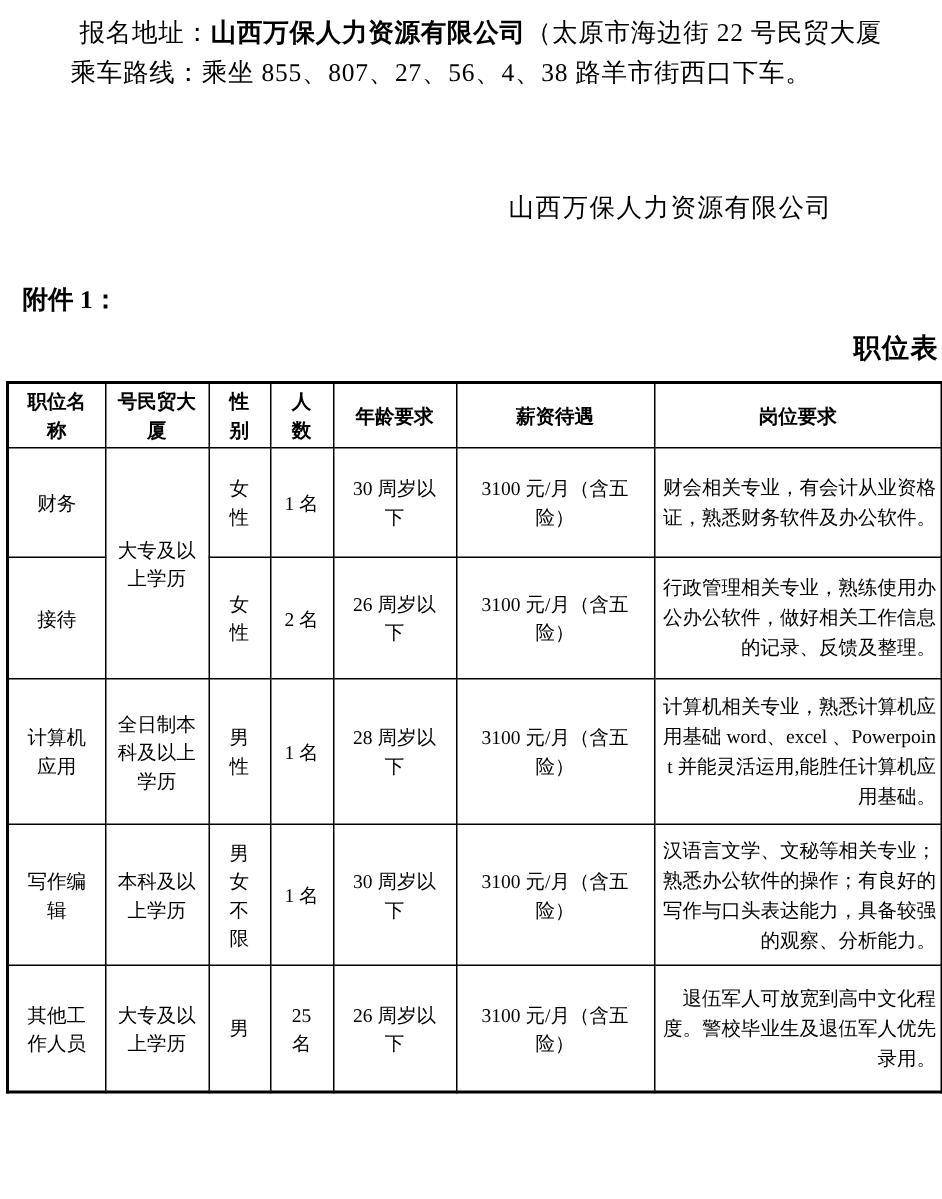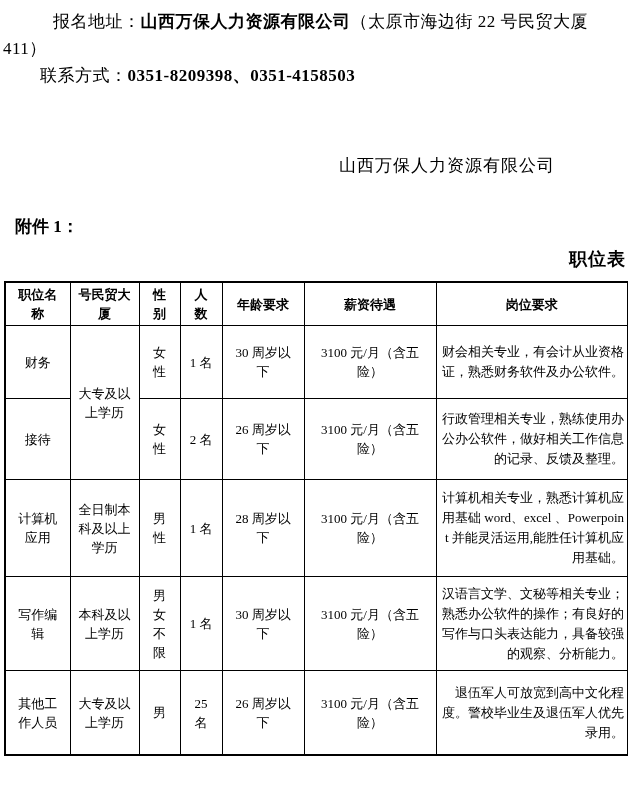--- a/index.html
+++ b/index.html
@@ -102,24 +102,23 @@
   tr.r3 td { height: 88px; }
   tr.r4 td { height: 85px; }
   tr.r5 td { height: 75px; }
 </style>
 </head>
 <body>
 
 <div class="page">
 
   <div class="para indent-1"><span>报名地址：</span><span class="bold">山西万保人力资源有限公司</span><span>（太原市海边街 22 号民贸大厦</span></div>
-  <div class="para">411）</div>
 
+  <div class="para indent-2">乘车路线：乘坐 855、807、27、56、4、38 路羊市街西口下车。</div>
 
-  <div class="para indent-3"><span>联系方式：</span><span class="bold">0351-8209398、0351-4158503</span></div>
 
 
   <div class="sig-block">
     <div class="sig-company">山西万保人力资源有限公司</div>
   </div>
 
   <div class="attachment">附件 1：</div>
 
   <div class="table-title">职位表</div>
 

